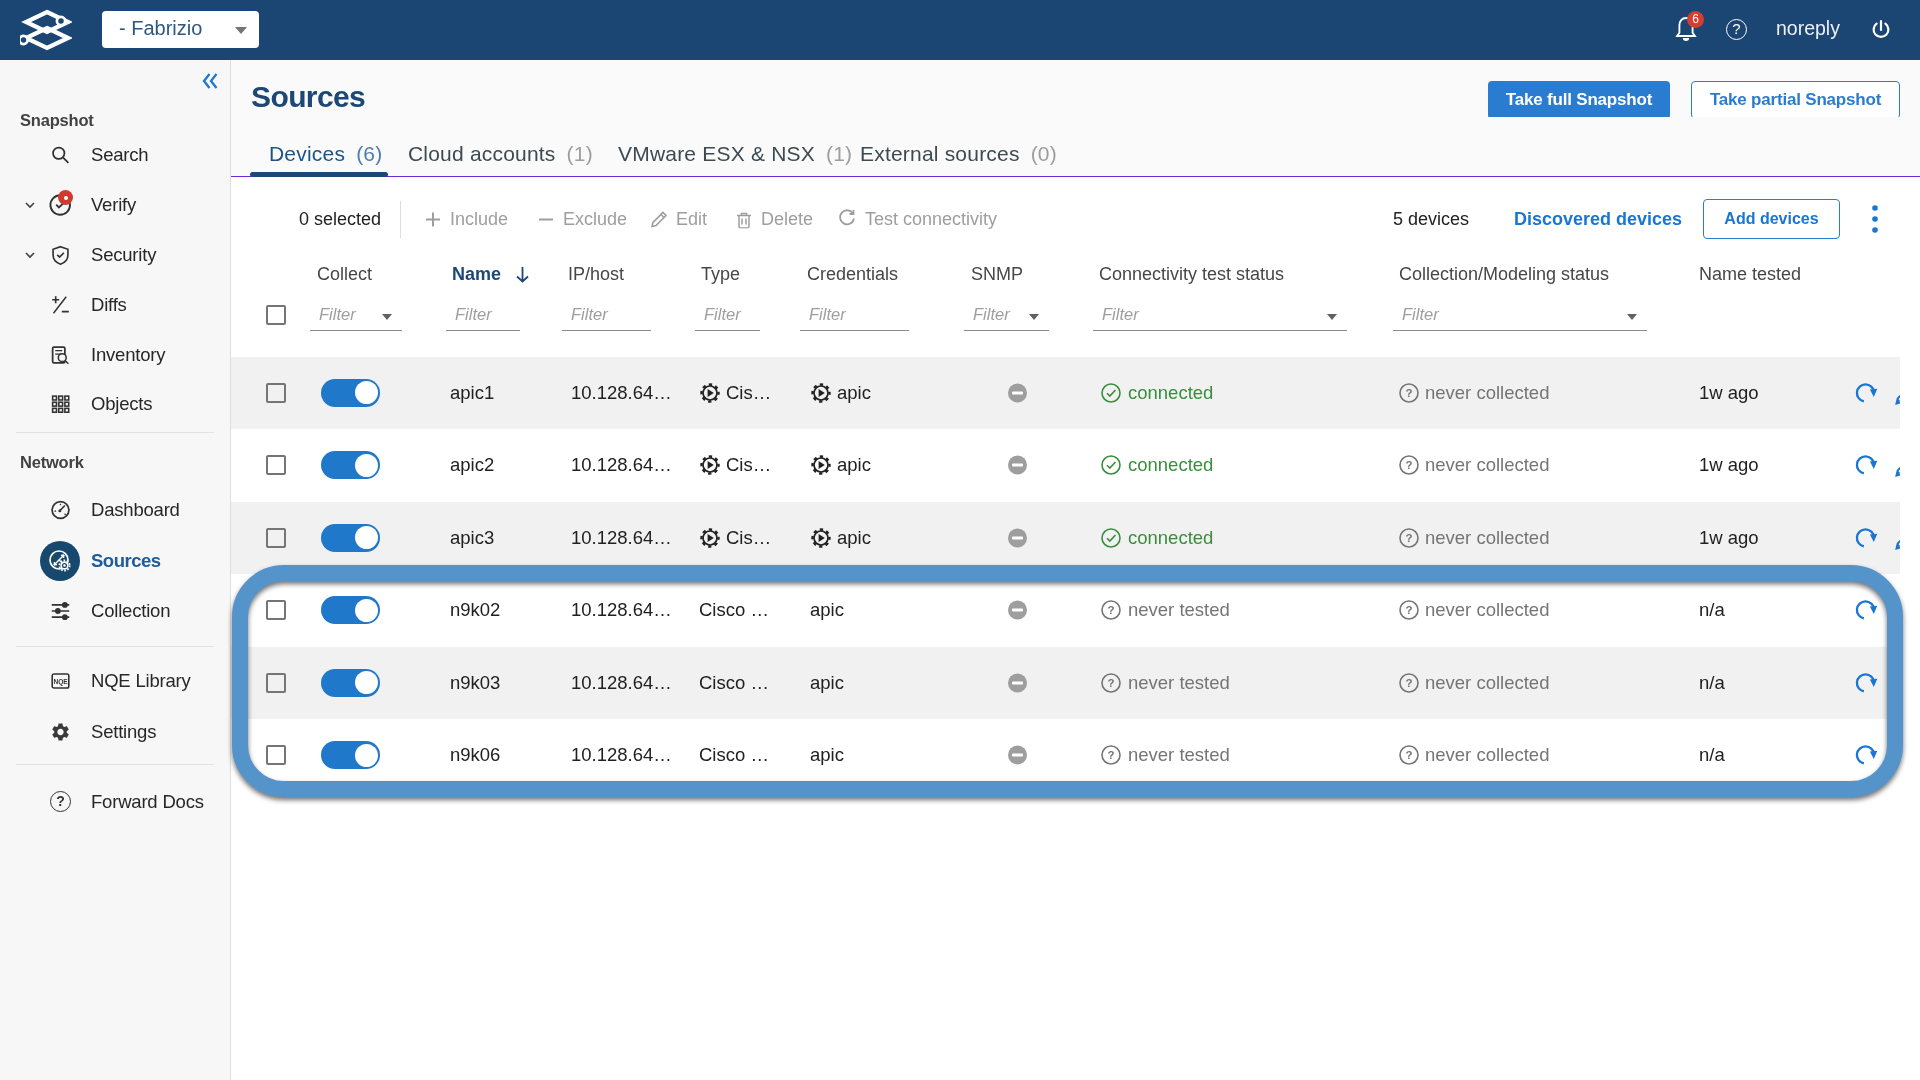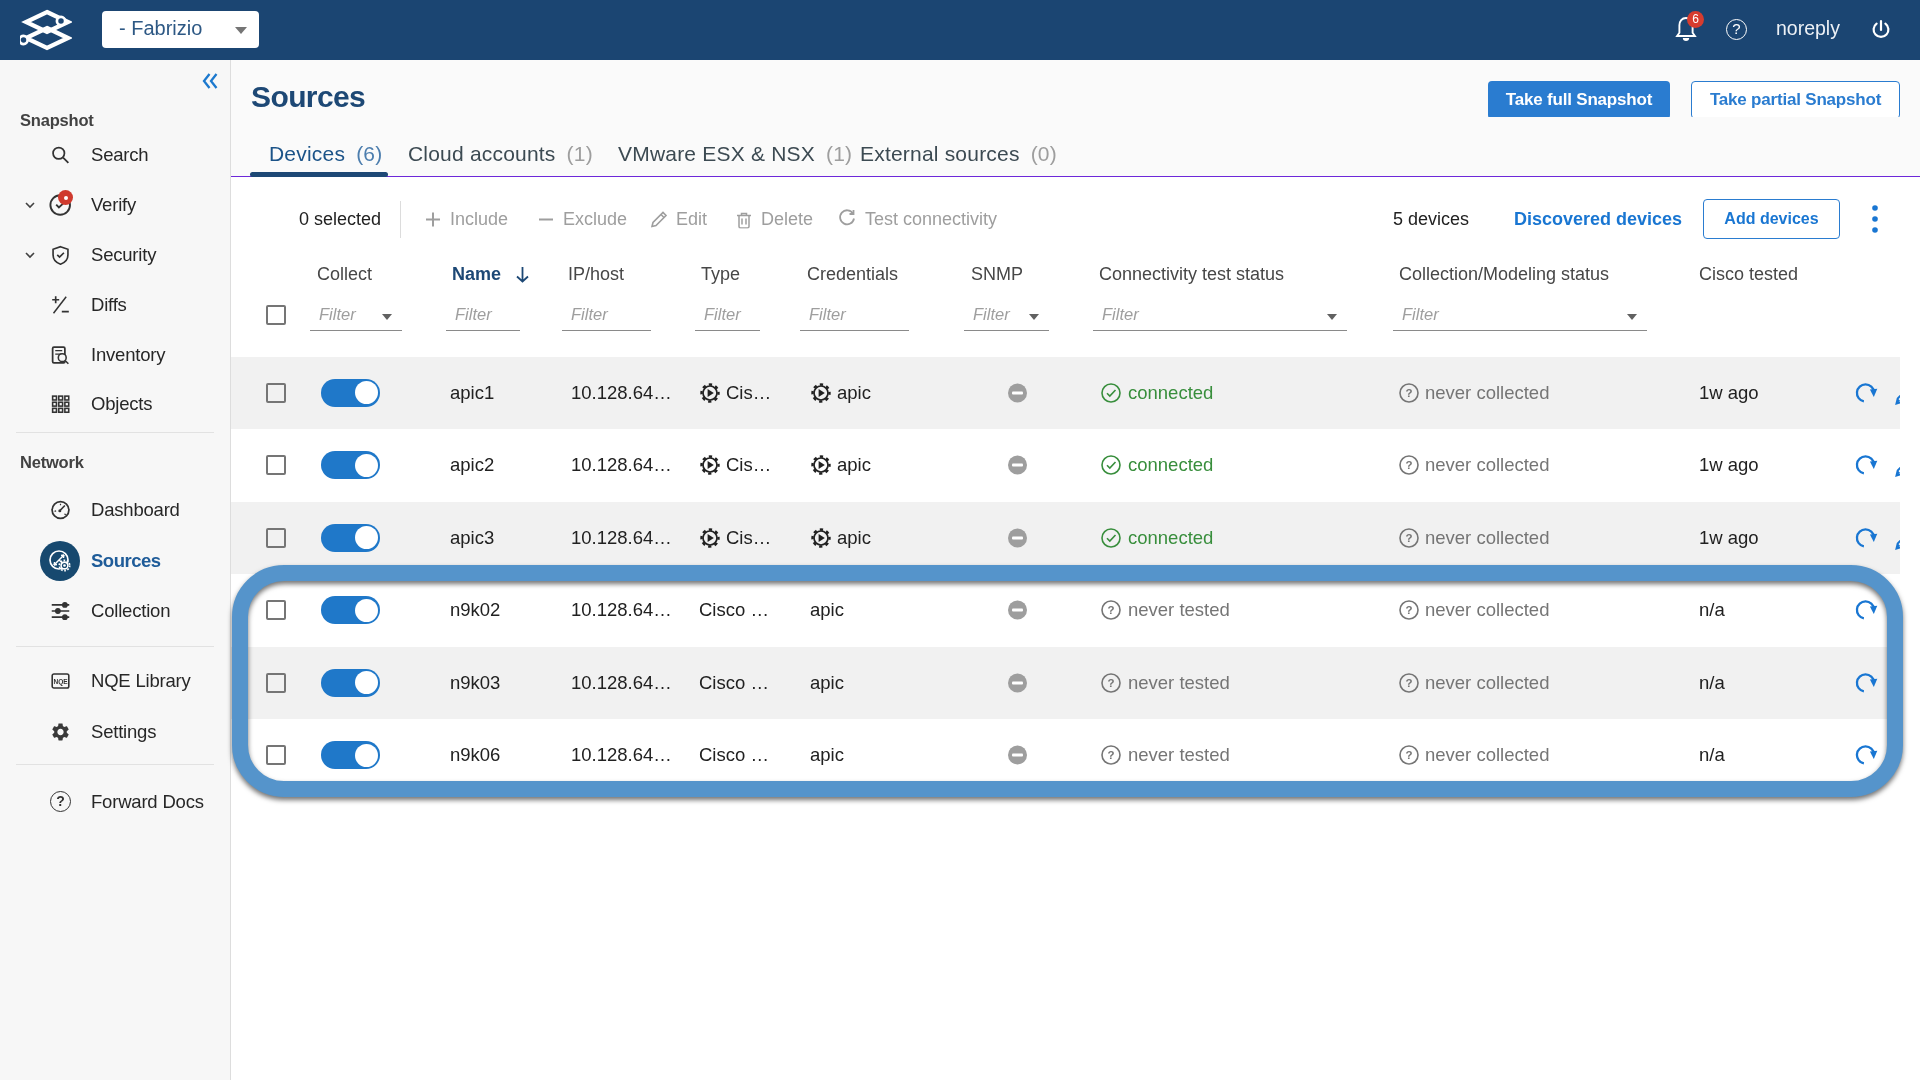--- a/index.html
+++ b/index.html
@@ -282,21 +282,21 @@
     <div class="th" style="left:221px; color:#1d4875; font-weight:bold;">Name</div>
     <svg class="abs" style="left:284px; top:17px;" width="15" height="17" viewBox="0 0 15 17">
         <path d="M7.5 1 v14 M2 10.5 l5.5 5 l5.5 -5" fill="none" stroke="#1d4875" stroke-width="1.8"></path>
       </svg>
     <div class="th" style="left:337px;">IP/host</div>
     <div class="th" style="left:470px;">Type</div>
     <div class="th" style="left:576px;">Credentials</div>
     <div class="th" style="left:740px;">SNMP</div>
     <div class="th" style="left:868px;">Connectivity test status</div>
     <div class="th" style="left:1168px;">Collection/Modeling status</div>
-    <div class="th" style="left:1468px;">Cisco tested</div>
+    <div class="th" style="left:1468px;">Name tested</div>
 
     <div class="cb" style="left:35px; top:56px;"></div>
     <div class="fil" style="left:79px; width:92px;">
         <span class="ph">Filter</span>
         <span class="car"></span>
       </div>
     <div class="fil" style="left:215px; width:74px;">
         <span class="ph">Filter</span>
       </div>
     <div class="fil" style="left:331px; width:89px;">

